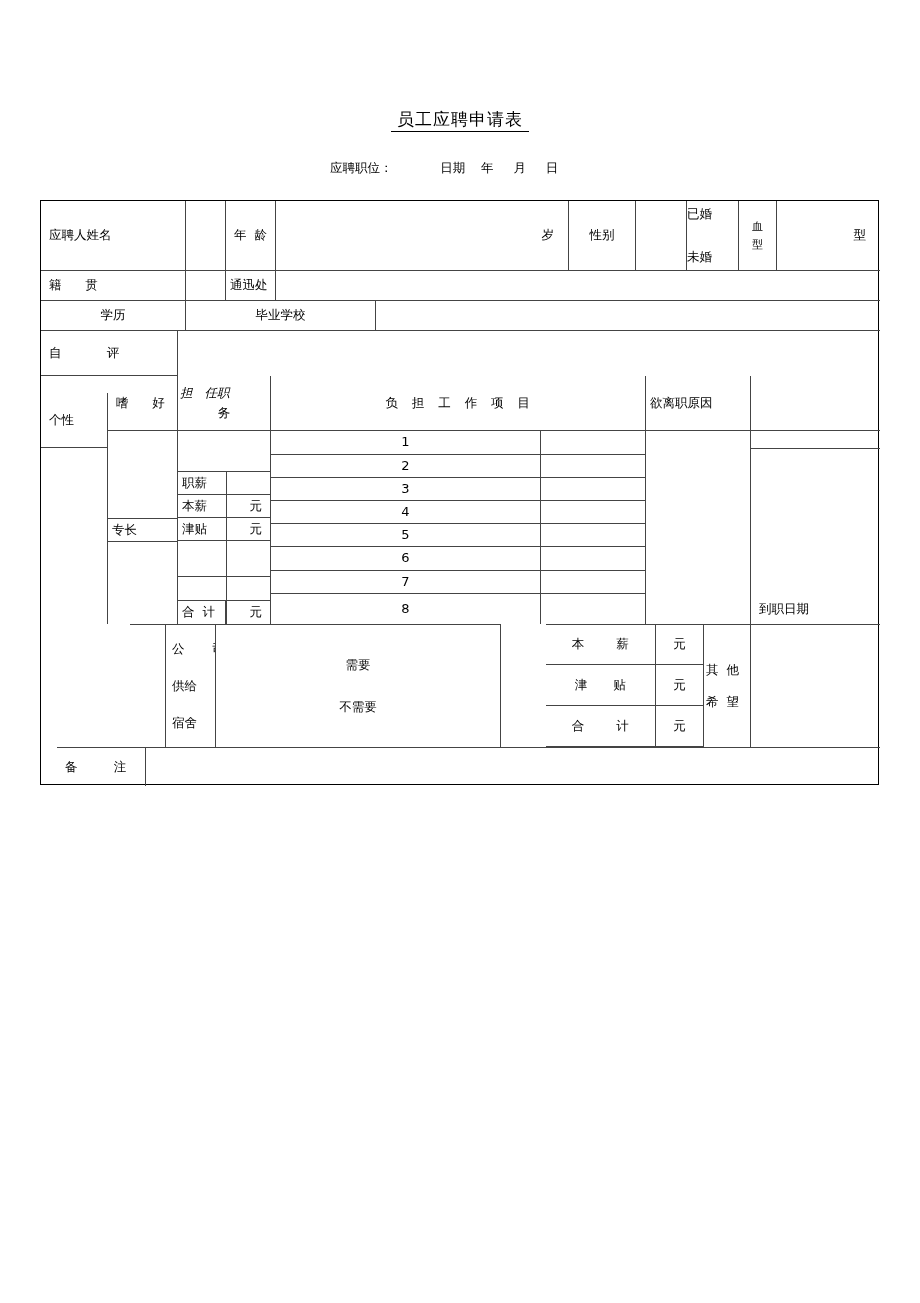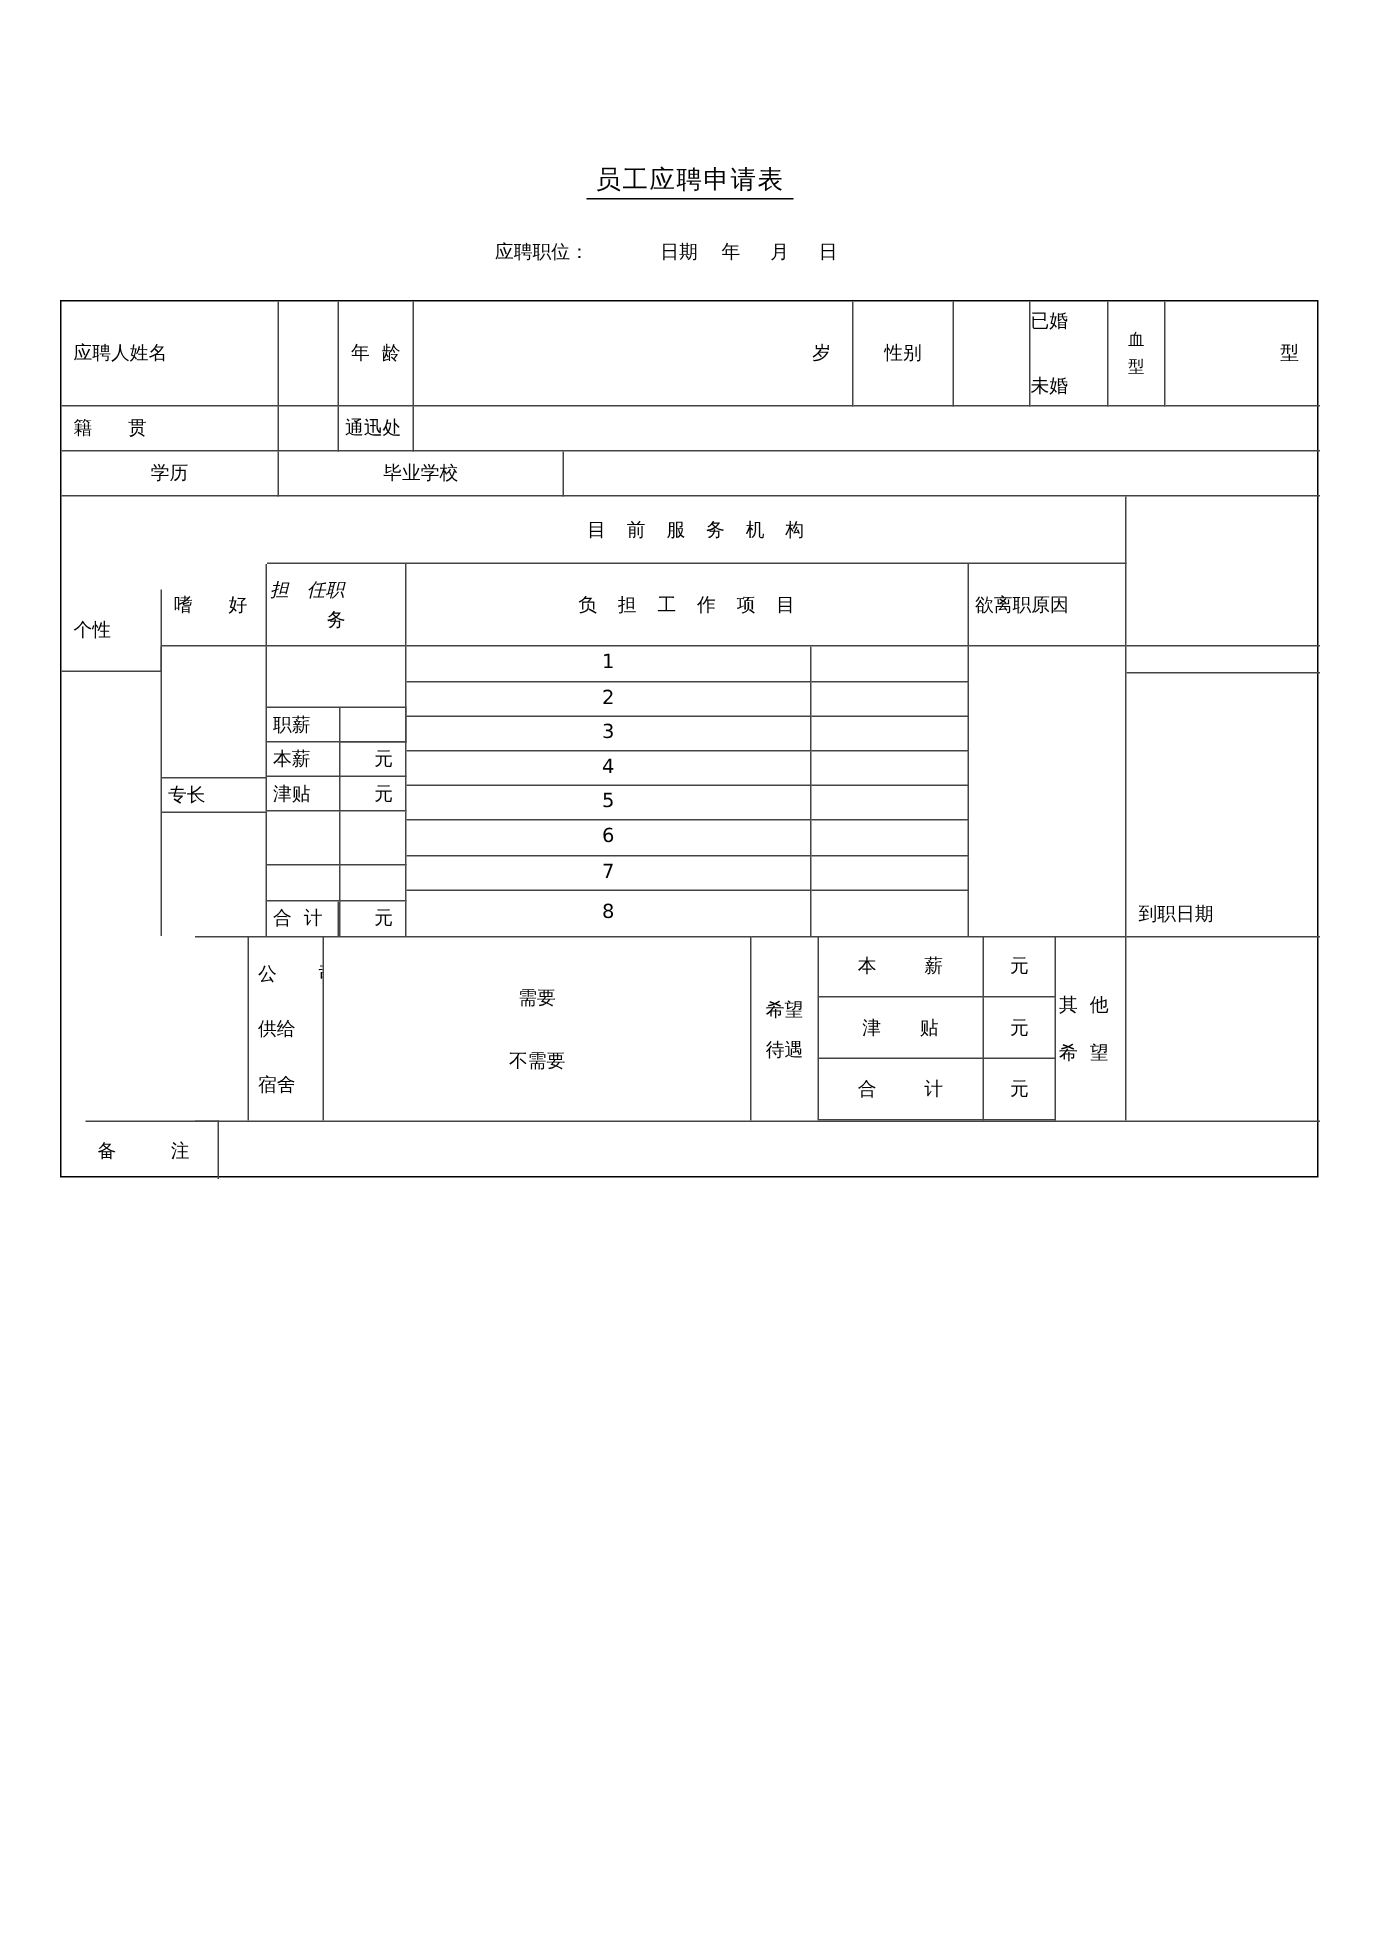--- a/index.html
+++ b/index.html
@@ -123,21 +123,21 @@
 
   <div class="c mid lft pl8 bb br" style="left:0;    top:70px; width:145px; height:30px;">籍      贯</div>
   <div class="c mid lft pl8 bb br" style="left:145px; top:70px; width:40px; height:30px;"></div>
   <div class="c mid lft pl4 bb br" style="left:185px; top:70px; width:50px; height:30px;">通迅处</div>
   <div class="c mid lft pl8 bb" style="left:235px; top:70px; width:604px; height:30px;"></div>
 
   <div class="c mid ctr bb br" style="left:0;    top:100px; width:145px; height:30px;">学历</div>
   <div class="c mid ctr bb br" style="left:145px; top:100px; width:190px; height:30px;">毕业学校</div>
   <div class="c mid lft pl8 bb" style="left:335px; top:100px; width:504px; height:30px;"></div>
 
-  <div class="c mid ctr bb br sp" style="left:137px; top:130px; width:573px; height:45px;">目   前   服   务   机   构</div>
+  <div class="c mid lft pl8 bb br sp" style="left:0;   top:130px; width:137px; height:45px;">自          评</div>
 
   <div class="c mid lft pl8 bb br" style="left:0;   top:192px; width:67px; height:55px;">个性</div>
   <div class="c mid lft pl8 bb br" style="left:67px; top:175px; width:70px; height:55px;">嗜      好</div>
   <div class="c col ctr bb br" style="left:137px; top:175px; width:93px; height:55px; display:flex; align-items:center; justify-content:center; line-height:1.6;">
     <span style="align-self:flex-start; padding-left:2px;font-style:italic;">担   任职</span>
     <span style="align-self:center;">务</span>
   </div>
   <div class="c mid ctr bb br sp" style="left:230px; top:175px; width:375px; height:55px;">负   担   工   作   项   目</div>
   <div class="c mid lft pl4 bb br" style="left:605px; top:175px; width:105px; height:55px;">欲离职原因</div>
   <div class="c bb" style="left:710px; top:175px; width:129px; height:55px;"></div>
@@ -203,24 +203,20 @@
     <span>公       司</span>
     <span>供给</span>
     <span>宿舍</span>
   </div>
 
   <div class="c bt br" style="left:175px; top:423px; width:285px; height:123px; display:flex; flex-direction:column; align-items:center; justify-content:center; gap:24px;">
     <span>需要</span>
     <span>不需要</span>
   </div>
 
-  <div class="c bt br" style="left:460px; top:423px; width:45px; height:123px; display:flex; flex-direction:column; align-items:center; justify-content:center; line-height:2.2;">
-    <span>希望</span>
-    <span>待遇</span>
-  </div>
 
   <div class="c mid ctr bt bb br sp" style="left:505px; top:423px; width:110px; height:41px;">本       薪</div>
   <div class="c mid ctr bt bb br" style="left:615px; top:423px; width:48px; height:41px;">元</div>
 
   <div class="c mid ctr bb br sp" style="left:505px; top:464px; width:110px; height:41px;font-family:Liberation Serif, serif;">津       贴</div>
   <div class="c mid ctr bb br" style="left:615px; top:464px; width:48px; height:41px;">元</div>
 
   <div class="c mid ctr bb br sp" style="left:505px; top:505px; width:110px; height:41px;">合       计</div>
   <div class="c mid ctr bb br" style="left:615px; top:505px; width:48px; height:41px;">元</div>
 

